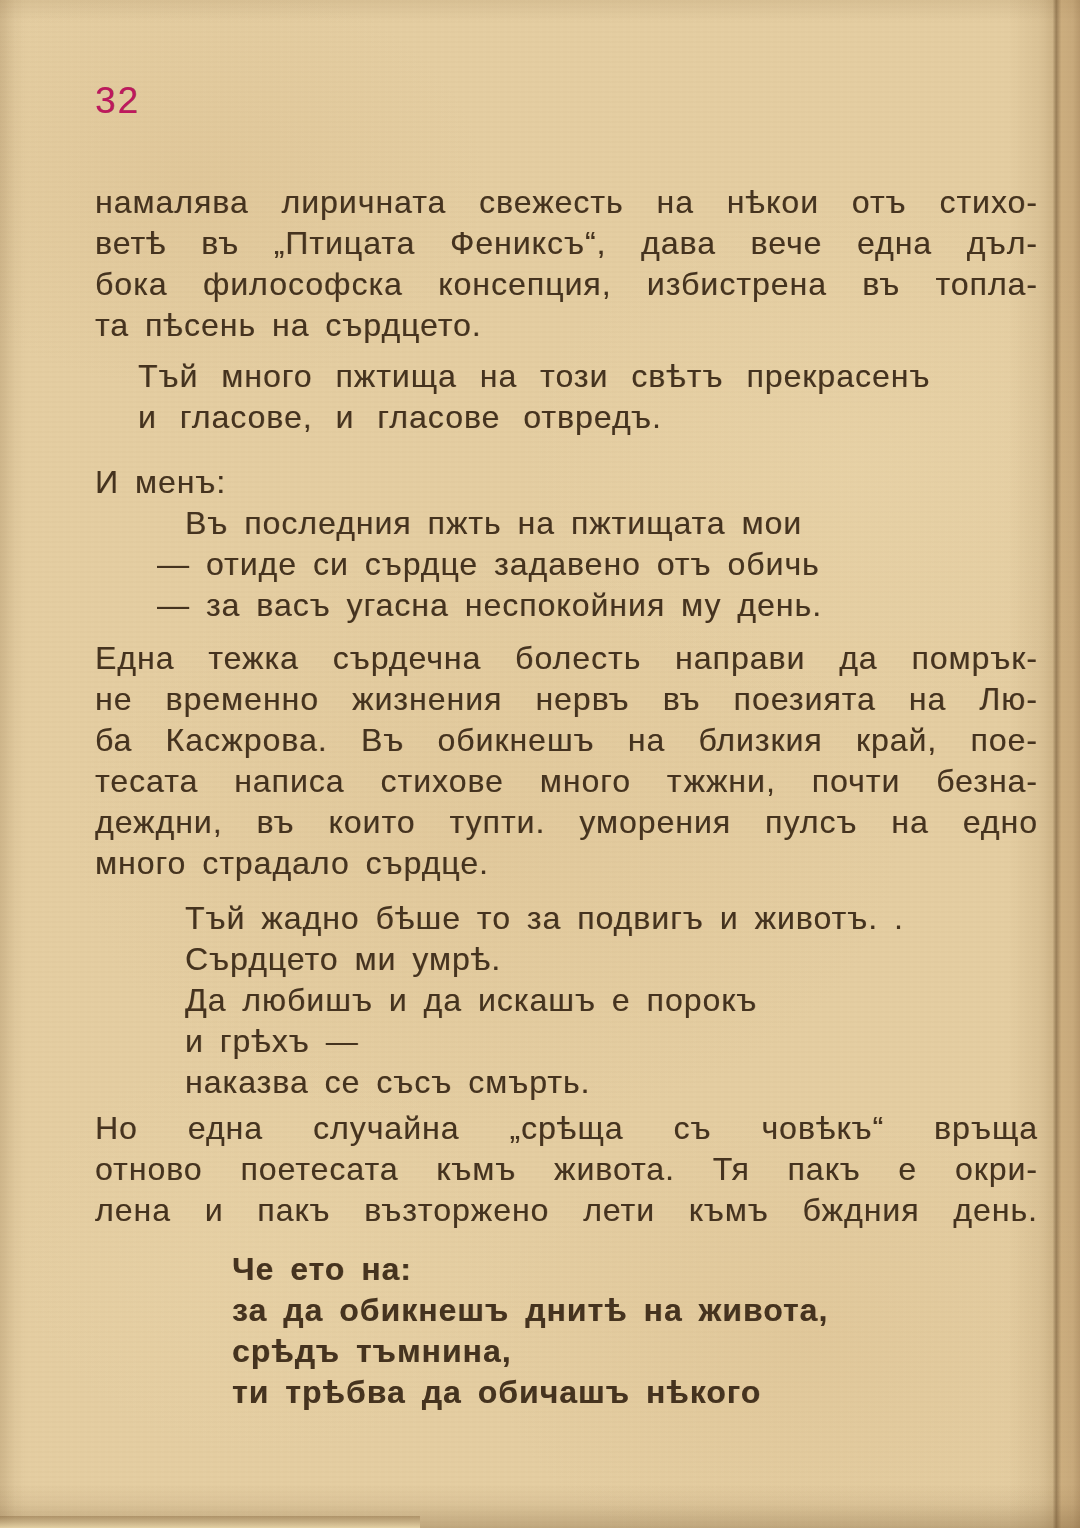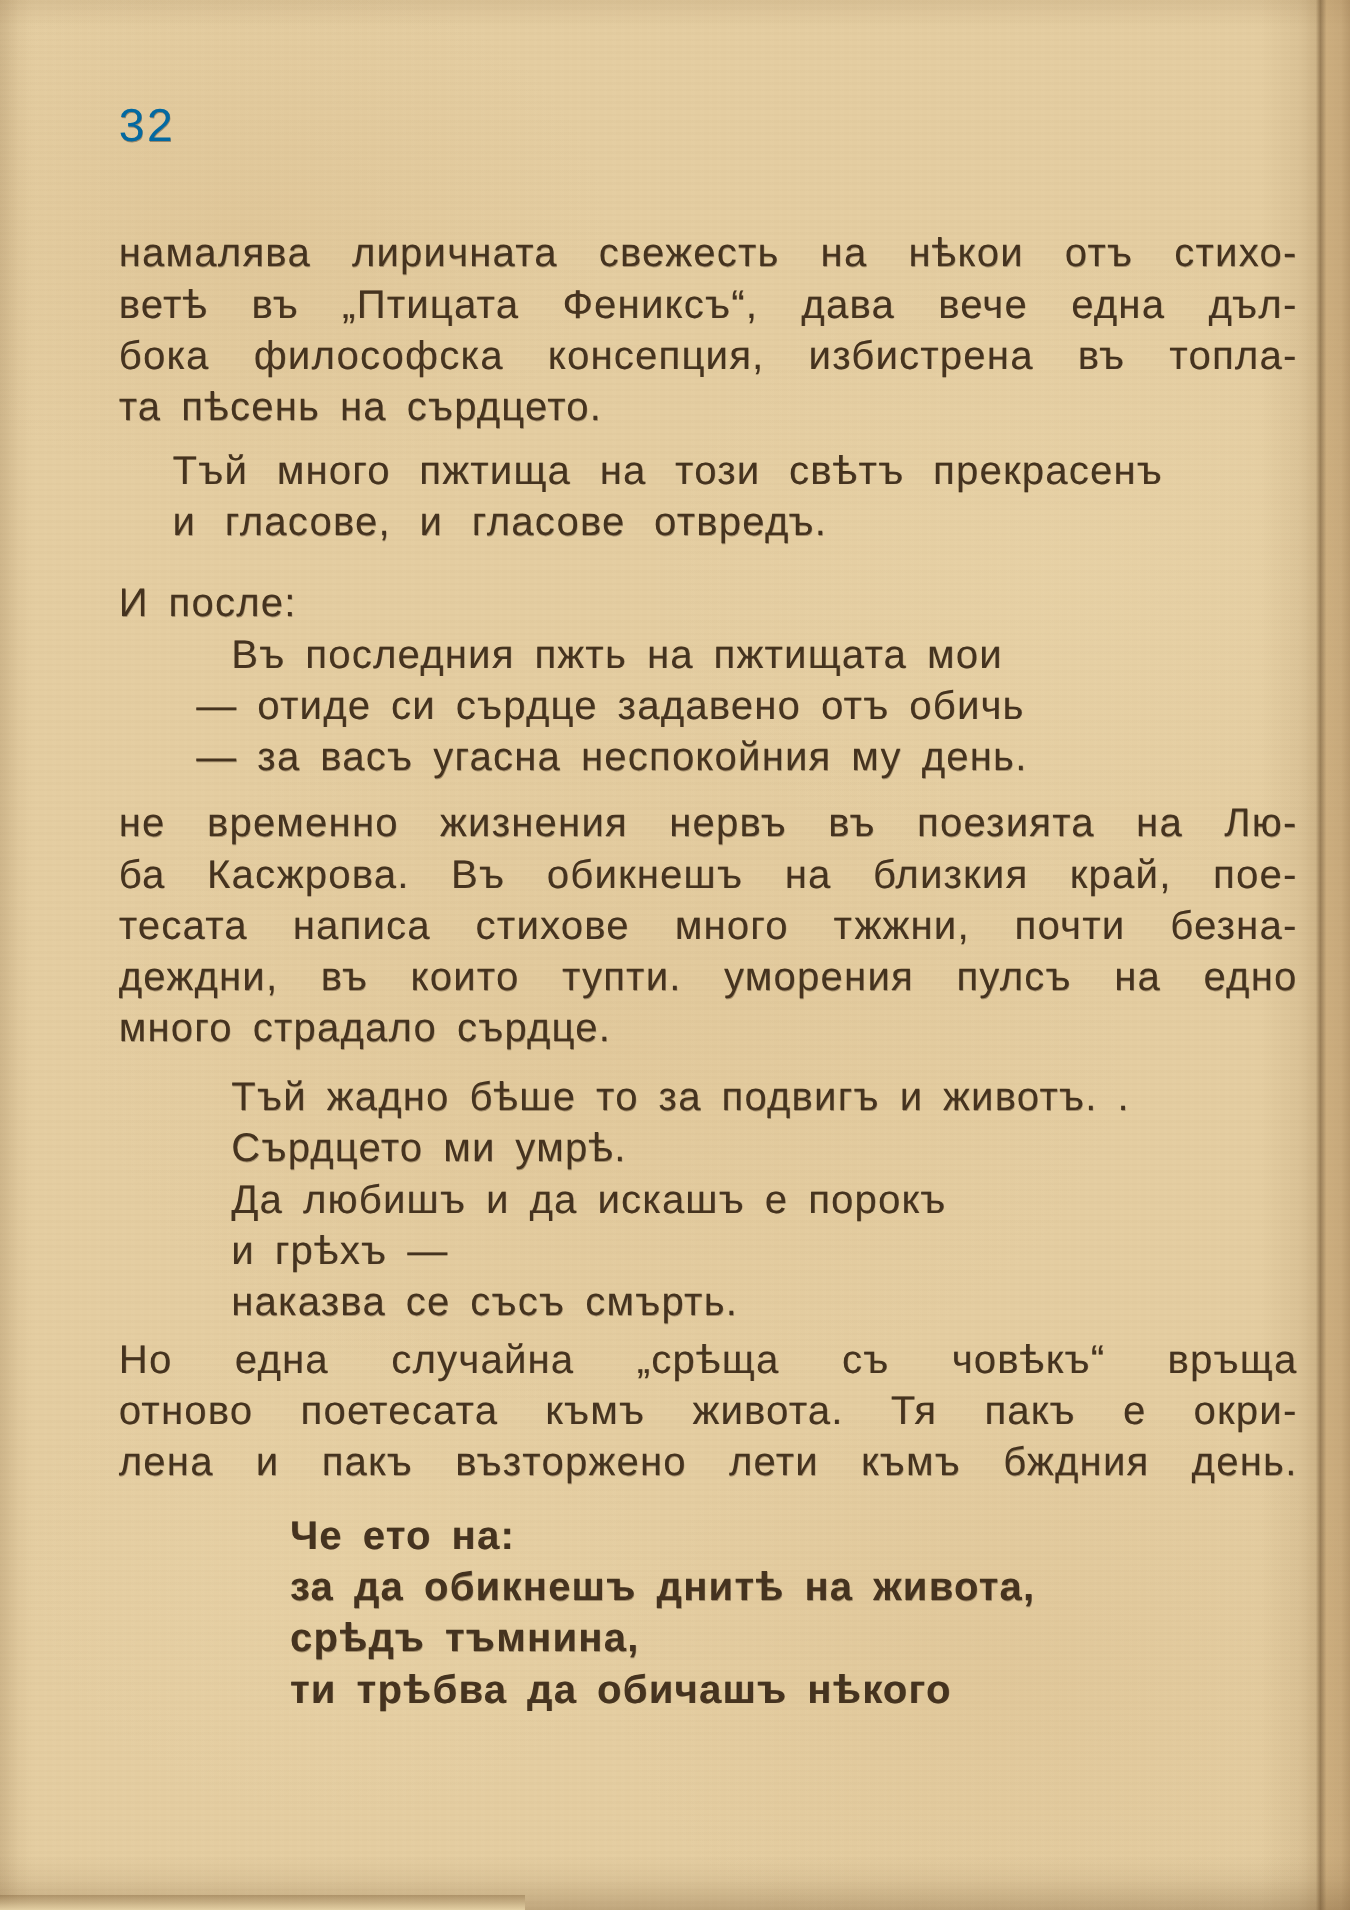--- a/index.html
+++ b/index.html
@@ -45,21 +45,21 @@
     position:absolute;left:0;right:0;bottom:0;height:44px;pointer-events:none;
     background:linear-gradient(to top, rgba(108,78,42,0.30), rgba(108,78,42,0.08) 55%, rgba(0,0,0,0));
   }
   .edge-bottom-page-lip{
     position:absolute;left:0;bottom:0;width:420px;height:12px;pointer-events:none;
     background:linear-gradient(to top, rgba(234,215,170,0.85), rgba(120,88,48,0.35));
   }
 
   .page-number{
     position:absolute;left:95px;top:80px;
-    font-size:37px;color:#0369a1;letter-spacing:2px;
+    font-size:37px;color:#be185d;letter-spacing:2px;
     text-shadow:0.4px 0.4px 0 rgba(74,57,42,0.45);
   }
 
   #flow{
     position:absolute;left:95px;top:182px;width:943px;
     font-size:32px;line-height:41px;color:#45331f;
     letter-spacing:1px;word-spacing:6px;
     text-shadow:0.4px 0.4px 0 rgba(69,51,31,0.40);
   }
   .blk{margin:0;}
@@ -96,28 +96,29 @@
       <div class="line just">намалява лиричната свежесть на нѣкои отъ стихо-</div>
       <div class="line just">ветѣ въ „Птицата Фениксъ“, дава вече една дъл-</div>
       <div class="line just">бока философска консепция, избистрена въ топла-</div>
       <div class="line">та пѣсень на сърдцето.</div>
     </div>
     <div class="blk blk-quote">
       <div class="line">Тъй много пжтища на този свѣтъ прекрасенъ</div>
       <div class="line">и гласове, и гласове отвредъ.</div>
     </div>
     <div class="blk blk-lead">
-      <div class="line">И после:</div>
+      <div class="line">И менъ:</div>
     </div>
     <div class="blk blk-verse">
       <div class="line">Въ последния пжть на пжтищата мои</div>
       <div class="line dash">— отиде си сърдце задавено отъ обичь</div>
       <div class="line dash">— за васъ угасна неспокойния му день.</div>
     </div>
     <div class="blk blk-paragraph">
+      <div class="line just">Една тежка сърдечна болесть направи да помрък-</div>
       <div class="line just">не временно жизнения нервъ въ поезията на Лю-</div>
       <div class="line just">ба Касжрова. Въ обикнешъ на близкия край, пое-</div>
       <div class="line just">тесата написа стихове много тжжни, почти безна-</div>
       <div class="line just">деждни, въ които тупти. уморения пулсъ на едно</div>
       <div class="line">много страдало сърдце.</div>
     </div>
     <div class="blk blk-verse">
       <div class="line">Тъй жадно бѣше то за подвигъ и животъ. .</div>
       <div class="line">Сърдцето ми умрѣ.</div>
       <div class="line">Да любишъ и да искашъ е порокъ</div>

